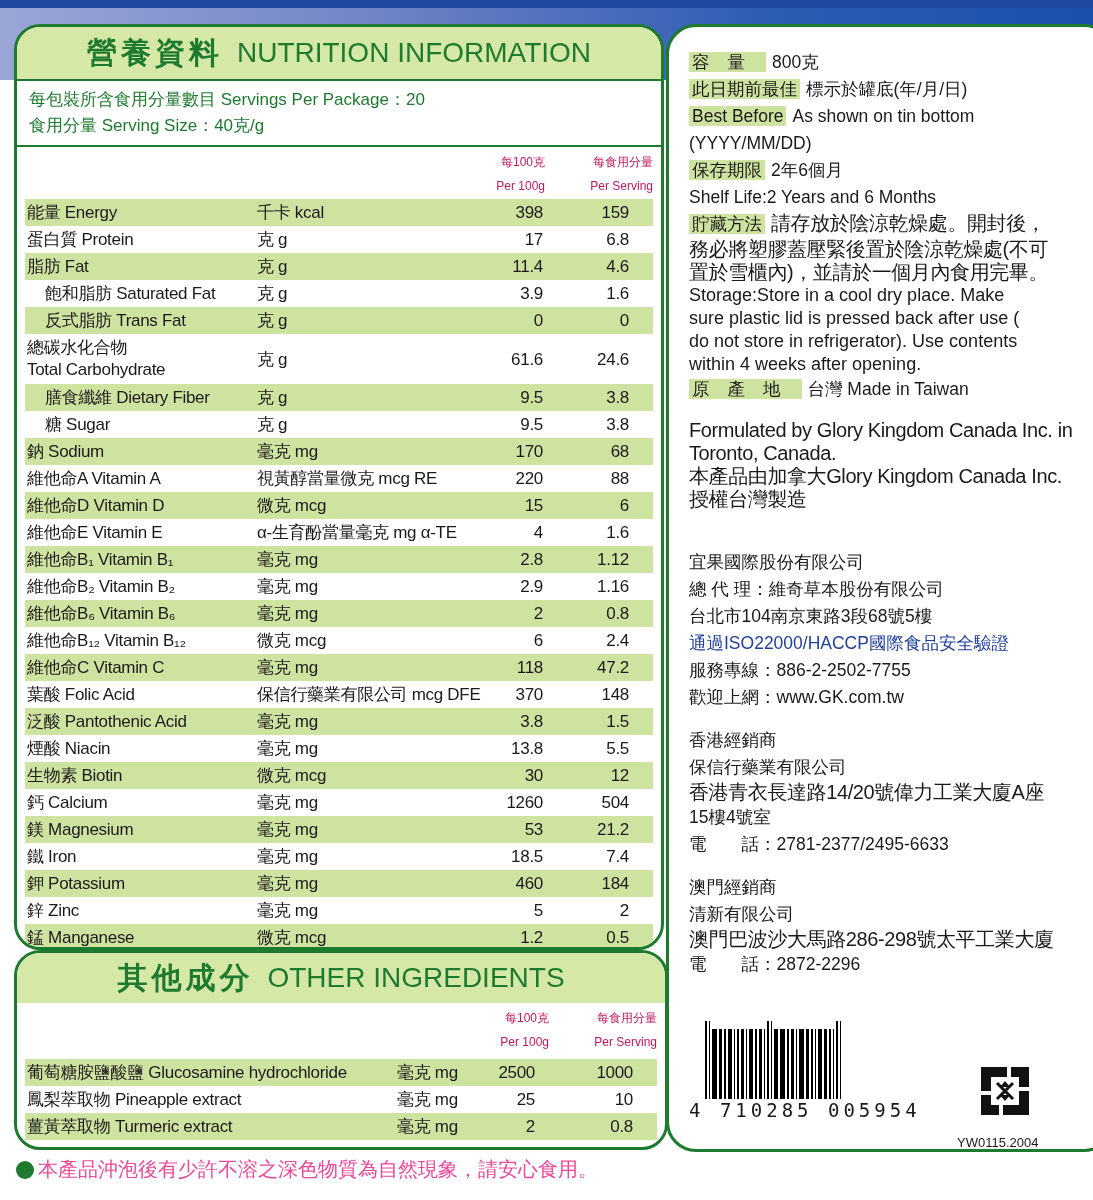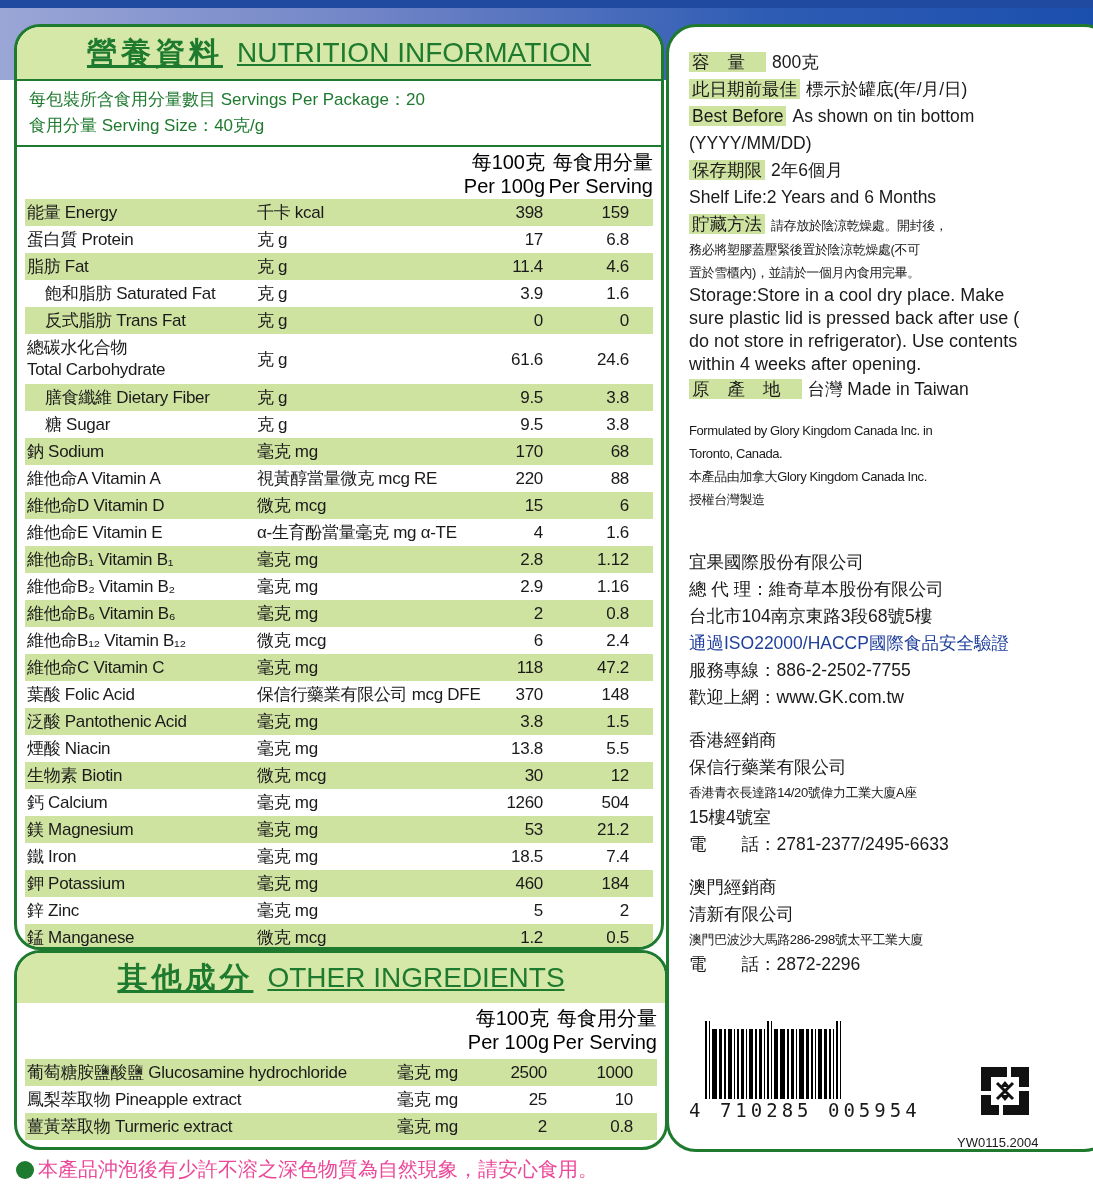--- a/index.html
+++ b/index.html
@@ -23,61 +23,60 @@
     box-sizing:border-box;
   }
   .nutri { left:14px; top:24px; width:650px; height:926px; }
   .other { left:14px; top:950px; width:654px; height:200px; }
   .info  { left:666px; top:24px; width:448px; height:1128px; border-radius:30px; }
 
   .box-title {
     height:52px; background:#d5e8a8; border-bottom:2px solid #1e7a2e;
     display:flex; align-items:center; justify-content:center; gap:14px;
     color:#1e7a2e;
-    text-decoration:underline;
   }
   .title-zh { font-size:30px; font-weight:bold; letter-spacing:4px; }
   .title-en { font-size:28px; }
 
   .serv { padding:6px 12px 6px 12px; color:#1e7a2e; font-size:17px; line-height:26px; border-bottom:2px solid #1e7a2e; }
 
-  .col-head { position:relative; height:52px; color:#000000; font-size:20px;border-radius:8px; }
+  .col-head { position:relative; height:52px; color:#be185d; font-size:12px;border-radius:8px; }
   .col-head .c1 { position:absolute; right:116px; top:3px; text-align:right; line-height:24px; }
   .col-head .c2 { position:absolute; right:8px; top:3px; text-align:right; line-height:24px; }
 
   .rows { padding:0 8px; }
   .row { position:relative; height:27px; font-size:17px; line-height:27px; color:#1a1a1a; letter-spacing:-0.3px; }
   .row.shade { background:#cfe3a1; }
   .row.tall { height:50px; line-height:22px; }
   .row .name { position:absolute; left:2px; top:0; white-space:nowrap; }
   .row.indent .name { left:20px; }
   .row.tall .name { top:3px; }
   .row .unit { position:absolute; left:232px; top:0; white-space:nowrap; }
   .row.tall .unit, .row.tall .v1, .row.tall .v2 { top:12px; line-height:27px; }
   .row .v1 { position:absolute; right:110px; top:0; text-align:right; }
   .row .v2 { position:absolute; right:24px; top:0; text-align:right; }
 
   .other .box-title { height:50px; border-bottom:none; }
   .other .col-head { height:56px; }
   .other .row .unit { left:372px; }
-  .other .row .v1 { right:110px; }
+  .other .row .v1 { right:122px; }
 
   .footnote {
     position:absolute; left:16px; top:1156px; font-size:20px; color:#ec4899;
     display:flex; align-items:center; gap:4px;
   }
   .dot { width:18px; height:18px; border-radius:50%; background:#1e7a2e; display:inline-block; }
 
   
   .info-inner { padding:22px 0 0 20px; font-size:17.5px; line-height:27px; color:#1a1a1a; }
   .tag { background:#cfe3a1; padding:0 3px; margin-right:6px; }
   .tag-spaced { letter-spacing:18px; }
   .para { font-size:18px; line-height:23px; }
   .line { white-space:nowrap; }
-  .cond { font-size:13px; letter-spacing:-0.4px; line-height:23px; }
+  .cond { font-size:20px; letter-spacing:-0.4px; line-height:23px; }
   .blue { color:#1f3f9c; }
   .gap { height:22px; }
   .gap-s { height:16px; }
 
   .barcode-area { position:absolute; left:20px; top:990px; width:360px; height:110px; }
   .barcode { position:absolute; left:16px; top:4px; width:220px; height:86px; display:flex; align-items:flex-end; }
   .barcode span { display:inline-block; background:#000; height:78px; margin-right:2px; }
   .barcode-num { position:absolute; left:0; top:82px; font-family:"DejaVu Sans Mono", monospace; font-size:19px; letter-spacing:4px; background:#fff; }
   .recycle { position:absolute; left:288px; top:46px; width:56px; height:56px; }
   .recycle-code { position:absolute; left:268px; top:118px; font-size:13px; white-space:nowrap; }

